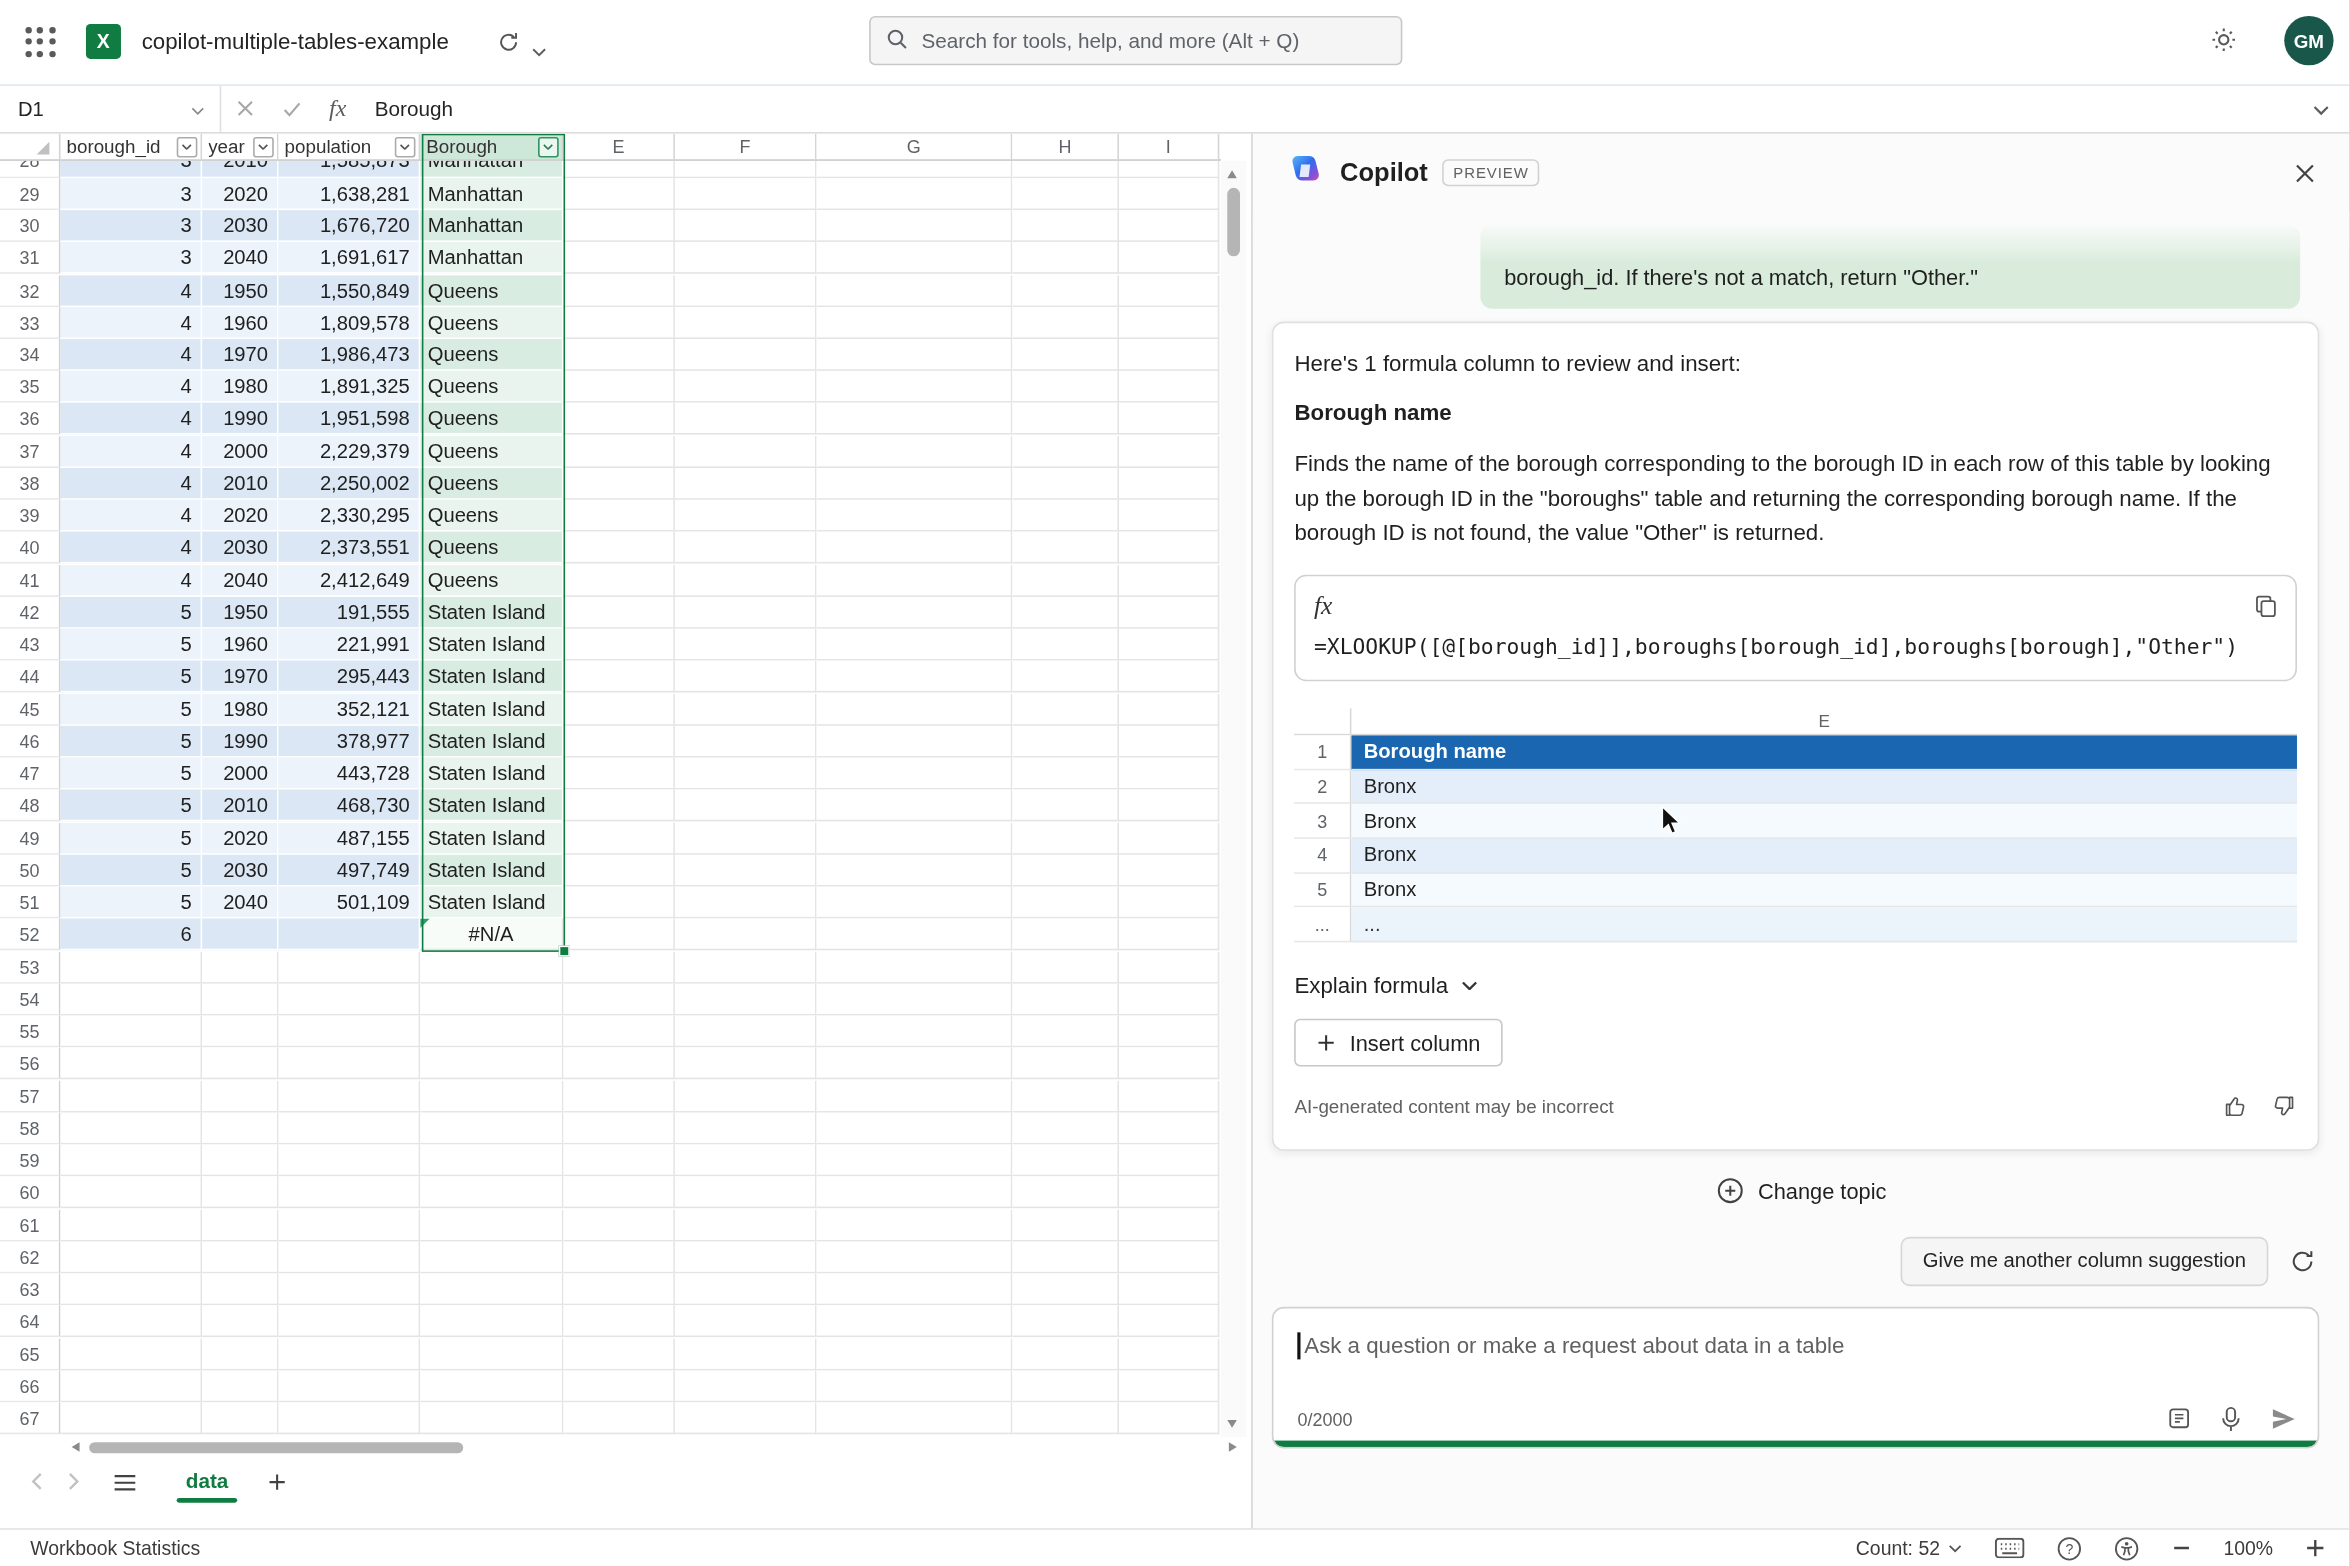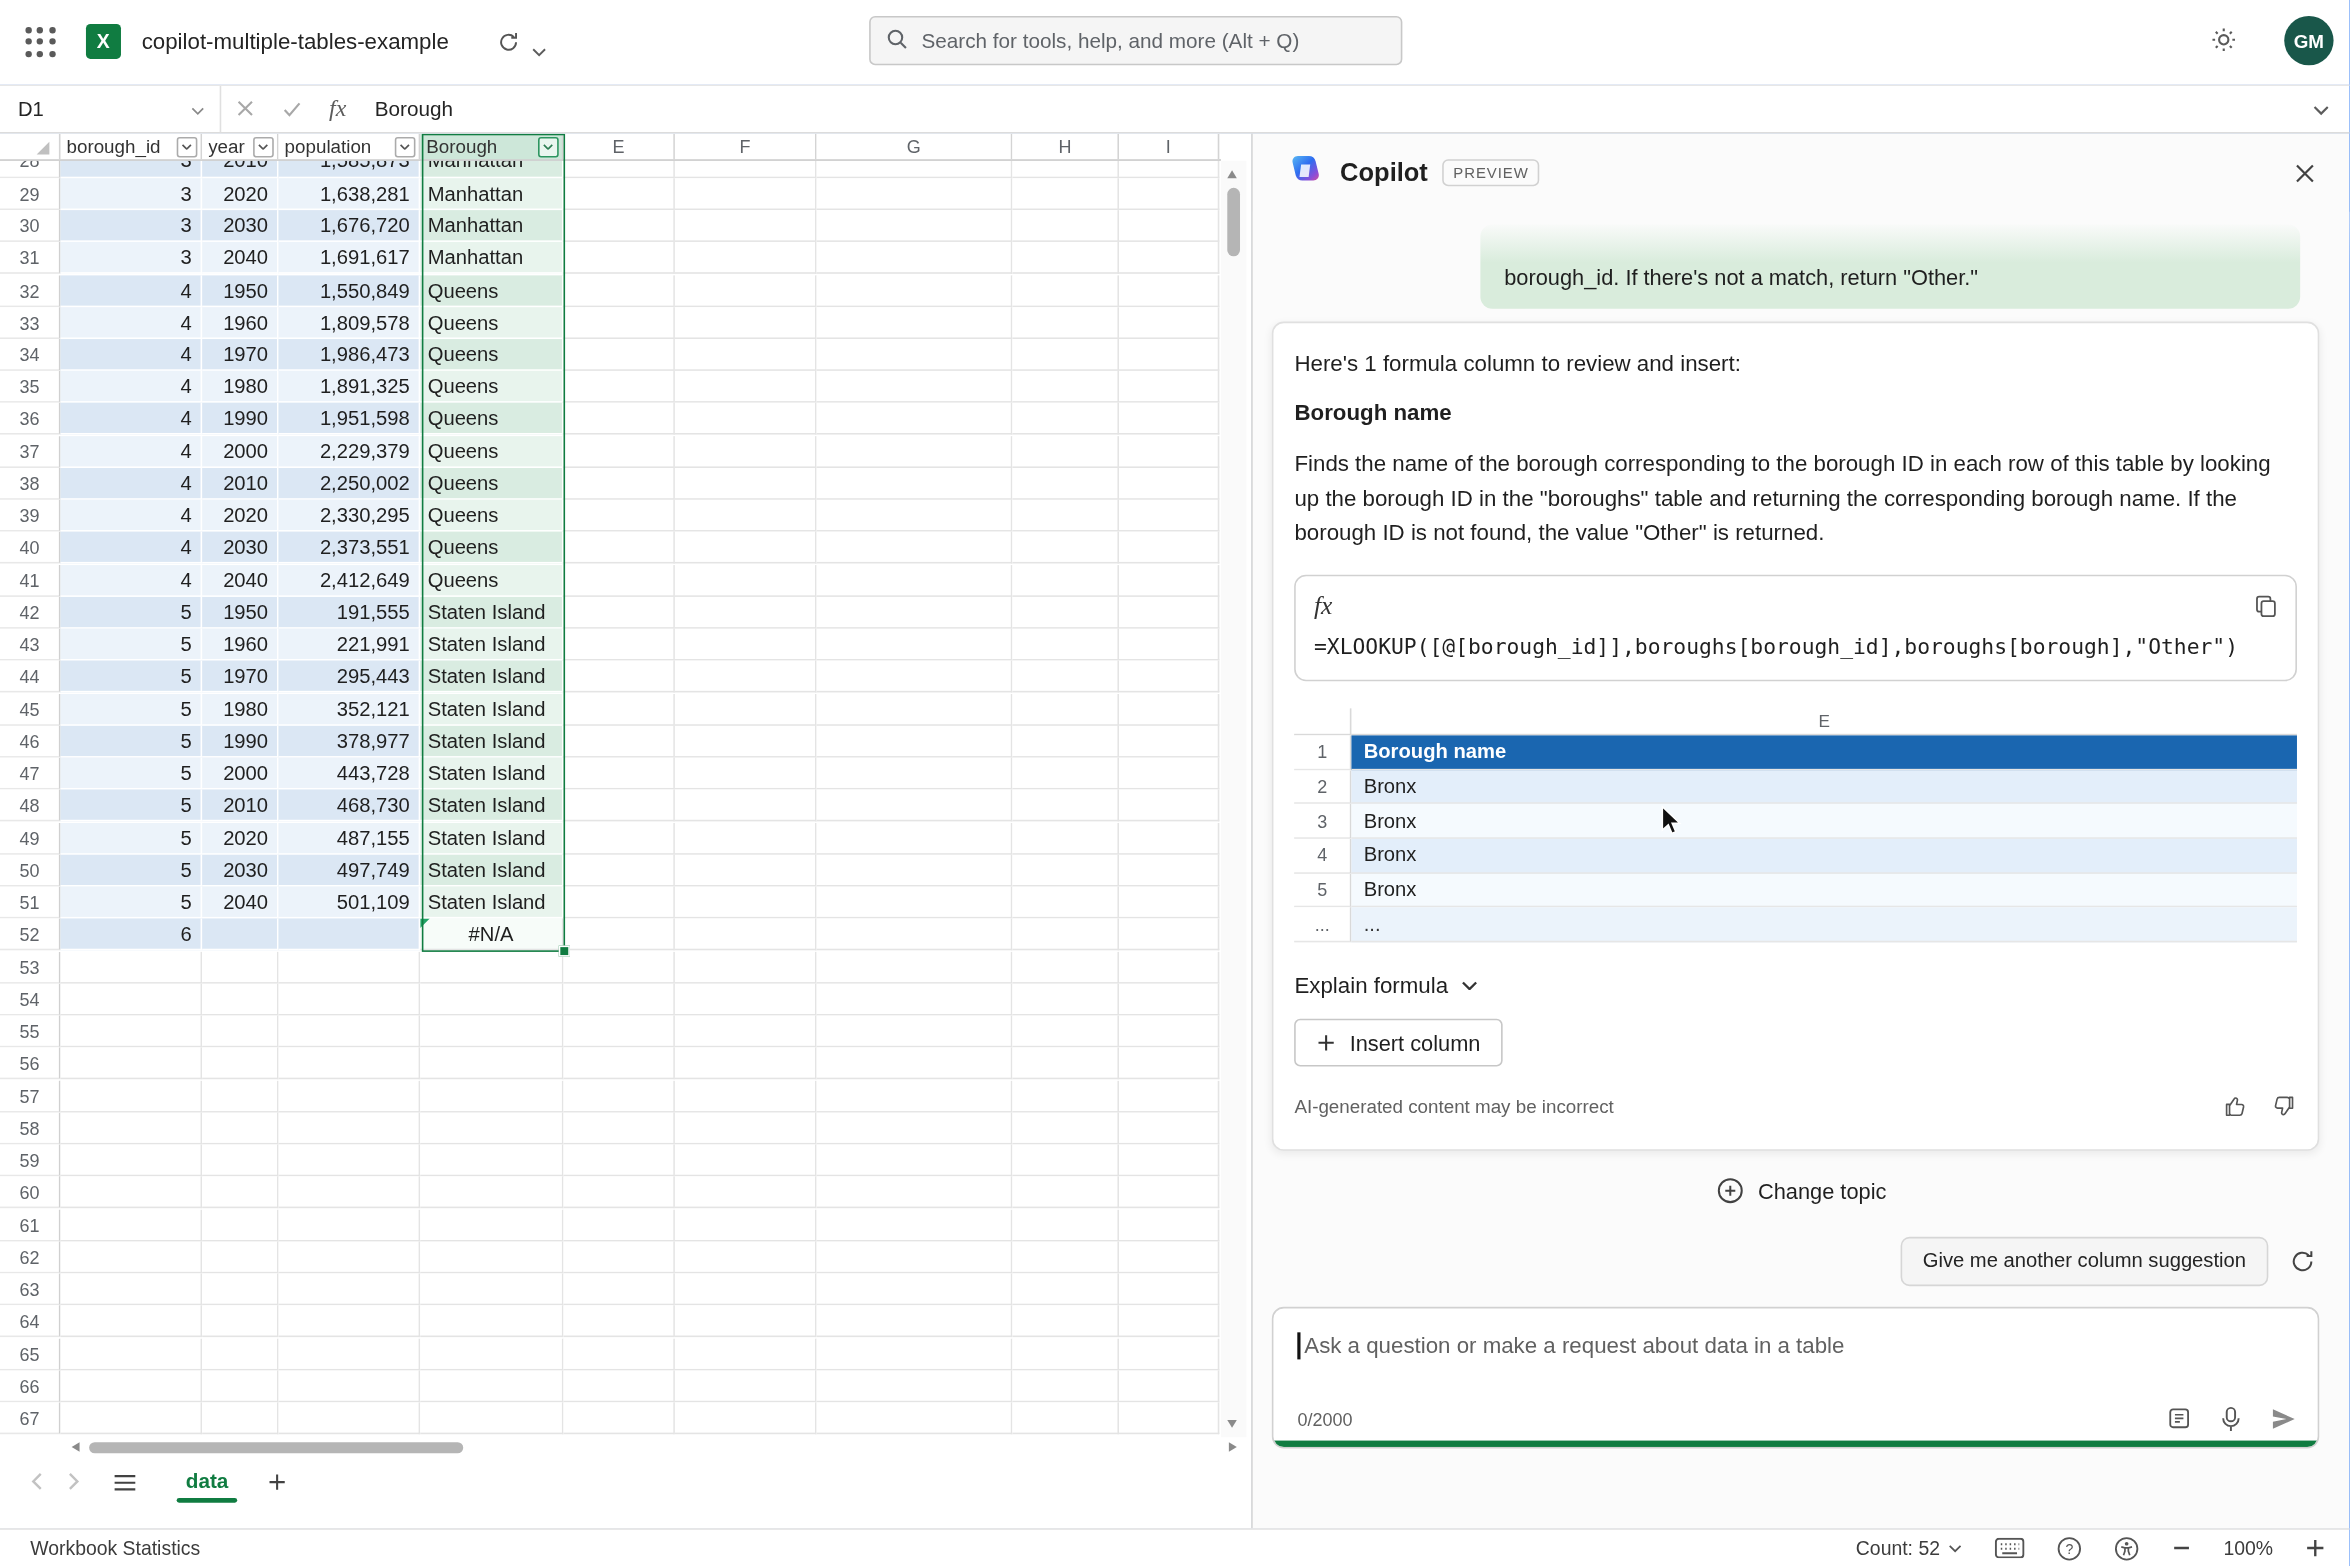--- a/index.html
+++ b/index.html
@@ -1,19 +1,19 @@
 <!DOCTYPE html>
 <html style="--green: #107c41; --tblue: #1a66b0;font-size:15px"><head>
 <meta charset="utf-8">
 <style>
   *{margin:0;padding:0;box-sizing:border-box;}
   :root{--green:#107c41;--tblue:#1a66b0;}
   html,body{background:#fff;}
   body{font-family:"Liberation Sans",sans-serif;cursor:default;}
-  .viewport{width:2350px;height:1567px;overflow:hidden;position:relative;background:#3b82f6;}
+  .viewport{width:2350px;height:1567px;overflow:hidden;position:relative;background:#7dd3fc;}
   .design{width:1476px;height:984px;position:absolute;top:0;left:0;transform:scale(1.5918);transform-origin:0 0;}
 
   
   .topbar{height:53px;position:relative;background:#fff;}
   .waffle{position:absolute;left:13px;top:14px;width:24.5px;height:24.5px;display:grid;grid-template-columns:repeat(3,1fr);gap:3.8px;padding:2.8px;background:none;border:none;}
   .waffle span{width:3.8px;height:3.8px;border-radius:50%;background:#5a5a5a;}
   .excel-icon{position:absolute;left:54px;top:15px;width:21.7px;height:21.7px;background:var(--green);border-radius:2.8px;color:#fff;font-weight:bold;font-size:12.2px;display:flex;align-items:center;justify-content:center;}
   .excel-icon::after{content:"X";}
   .doc-title{position:absolute;left:89px;top:18px;font-size:14px;color:#242424;}
   .sync-ic{position:absolute;left:312px;top:19px;}

